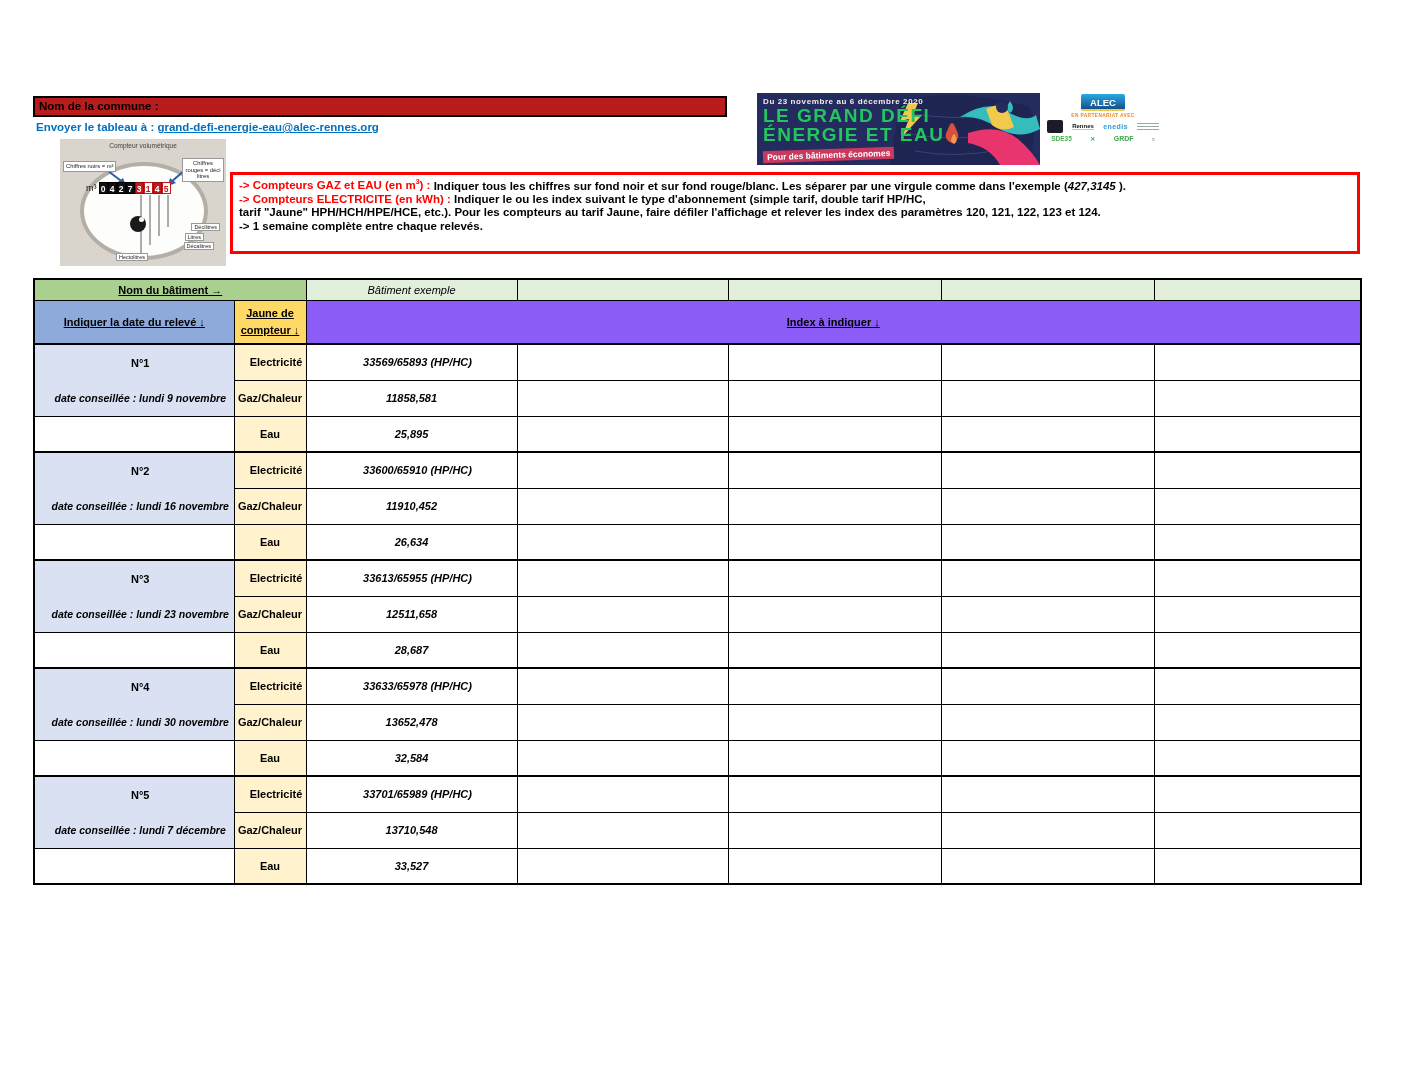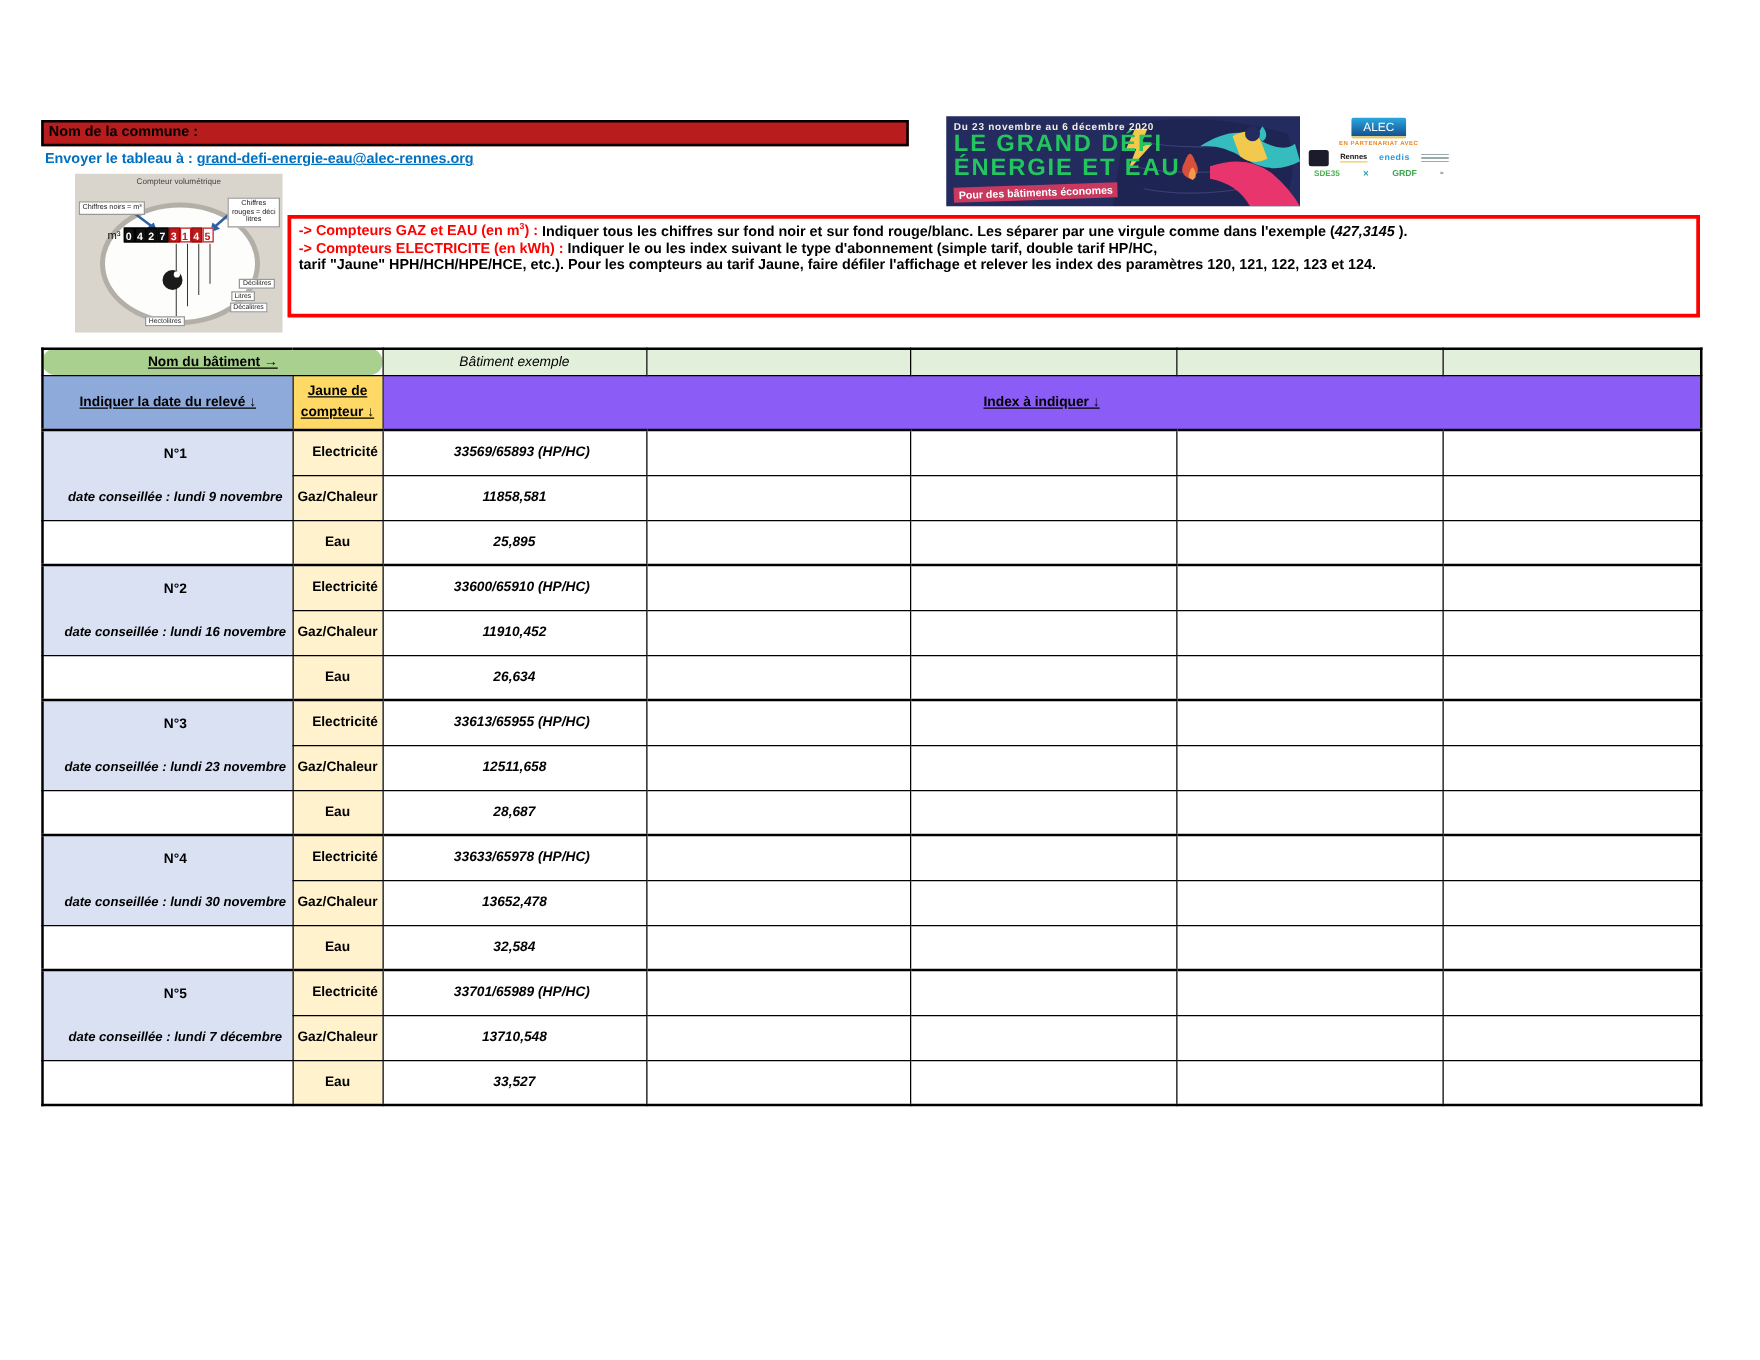--- a/index.html
+++ b/index.html
@@ -61,21 +61,21 @@
   .bn-tag1 { position:relative; z-index:2; display:inline-block; margin:3px 0 0 6px;
     background:#C9385E; color:#fff; font-size:8.5px; font-weight:bold;
     padding:1px 4px; transform:rotate(-2deg); }
   .bn-row { position:relative; z-index:2; margin:1px 0 0 7px; }
   .bn-illus { position:absolute; right:0; top:0; z-index:1; }
 
   
   .logos { position:absolute; left:1040px; top:93px; width:126px; height:72px; background:#fff; }
   .alec-logo { margin:1px auto 0; width:44px; height:17px;
     background:linear-gradient(#2AA9E0,#15508F); color:#fff; text-align:center;
-    font-weight:normal; font-size:9.5px; line-height:17px; border-radius:2px;
+    font-weight:bold; font-size:9.5px; line-height:17px; border-radius:2px;
     border-bottom:2px solid #F2C94C; }
   .partner-head { text-align:center; color:#F0841F; font-size:4.8px; font-weight:bold;
     letter-spacing:0.4px; margin-top:2px; }
   .lg-grid { display:flex; flex-wrap:wrap; justify-content:space-around;
     align-items:center; padding:1px 2px; }
   .lg { font-weight:bold; margin:1px 2px; }
   .lg-dark { width:16px; height:13px; background:#1b1b2b; border-radius:2px; }
   .lg-rennes { font-size:6px; color:#111; border-bottom:1.5px solid #F2C94C; }
   .lg-enedis { font-size:7px; color:#2D9CDB; letter-spacing:0.4px; }
   .lg-sde { font-size:6.5px; color:#E07B20; }
@@ -98,21 +98,21 @@
 
   
   .main-table { position:absolute; left:33px; top:278px; border-collapse:collapse;
     table-layout:fixed; width:1327px; border:2.5px solid #000; }
   .main-table td { border:1.5px solid #000; text-align:center; vertical-align:middle;
     font-size:11px; padding:0; overflow:hidden; }
   tr.hrow1 td { height:21px; }
   tr.hrow2 td { height:44px; }
   tr.body-row td { height:36px; }
   tr.group-start td { border-top:2.5px solid #000;padding-left:12px; }
-  .h-green { background:#A9D08E; font-weight:bold; text-decoration:underline;border-radius:10px; }
+  .h-green { background:#A9D08E; font-weight:bold; text-decoration:underline; }
   .h-lgreen { background:#E2EFDA; font-style:italic; }
   .h-blue { background:#8EAADB; font-weight:bold; text-decoration:underline; }
   .h-gold { background:#FFD966; font-weight:bold; text-decoration:underline; line-height:1.5; }
   .h-gray { background:#8b5cf6; font-weight:bold; text-decoration:underline;margin-top:29px; }
   .c-date { background:#D9E1F2; }
   .date-inner { display:flex; flex-direction:column; justify-content:space-around;
     height:70px; }
   .date-num { font-weight:bold; font-size:11px; }
   .date-hint { font-weight:bold; font-style:italic; font-size:10.5px; }
   .c-type { background:#FFF2CC; font-weight:bold; }
@@ -197,20 +197,21 @@
     <span class="lg lg-y">✕</span>
     <span class="lg lg-grdf">GRDF</span>
     <span class="lg lg-wat">≈</span>
   </div>
 </div>
 
 <div class="instructions">
   <div class="ins-line"><span class="ins-red"><span>-&gt; Compteurs GAZ et EAU (en m</span><sup>3</sup><span>) :</span></span><span> Indiquer tous les chiffres sur fond noir et sur fond rouge/blanc. Les séparer par une virgule comme dans l'exemple (</span><span class="ins-ex">427,3145</span><span> ).</span></div>
   <div class="ins-line"><span class="ins-red">-&gt; Compteurs ELECTRICITE (en kWh) :</span><span> Indiquer le ou les index suivant le type d'abonnement (simple tarif, double tarif HP/HC,</span></div>
   <div class="ins-line">tarif "Jaune" HPH/HCH/HPE/HCE, etc.). Pour les compteurs au tarif Jaune, faire défiler l'affichage et relever les index des paramètres 120, 121, 122, 123 et 124.</div>
+  <div class="ins-line">-&gt; 1 semaine complète entre chaque relevés.</div>
 </div>
 
 <table class="main-table">
   <colgroup>
     <col style="width:200px">
       <col style="width:72px">
       <col style="width:211px">
     <col style="width:211px">
       <col style="width:213px">
       <col style="width:213px">

